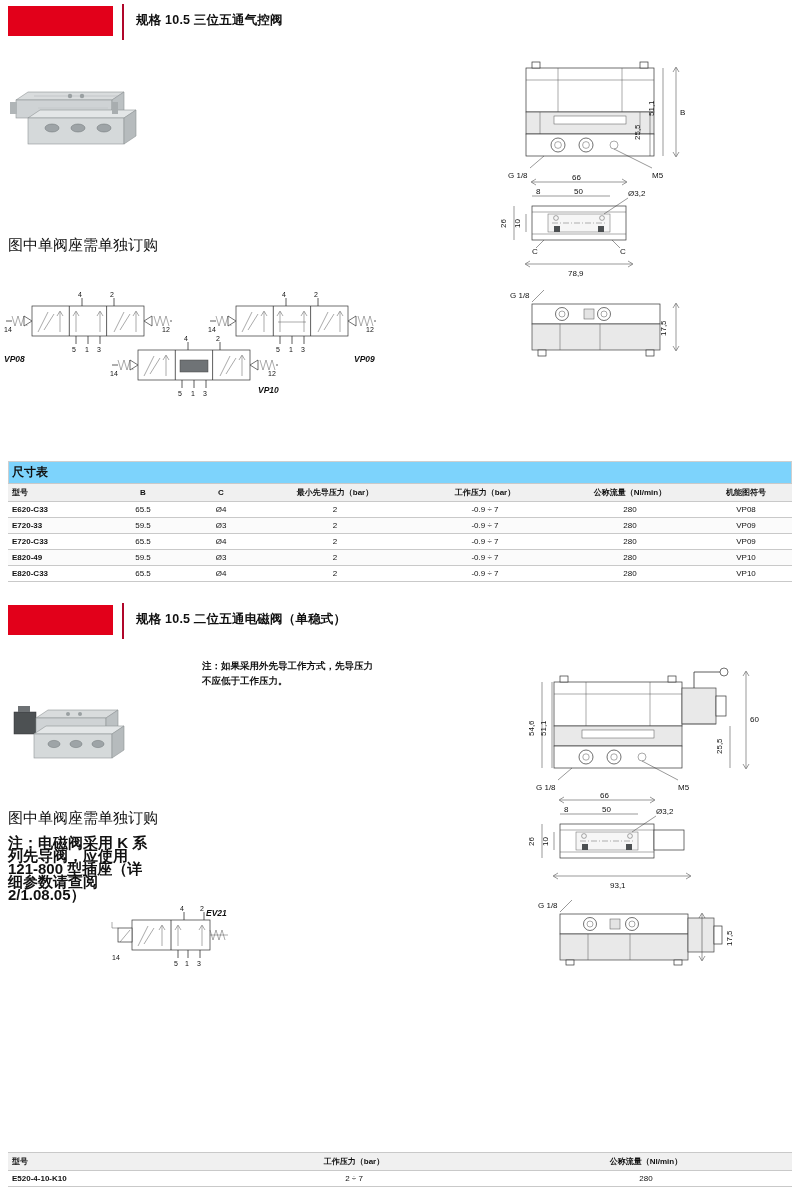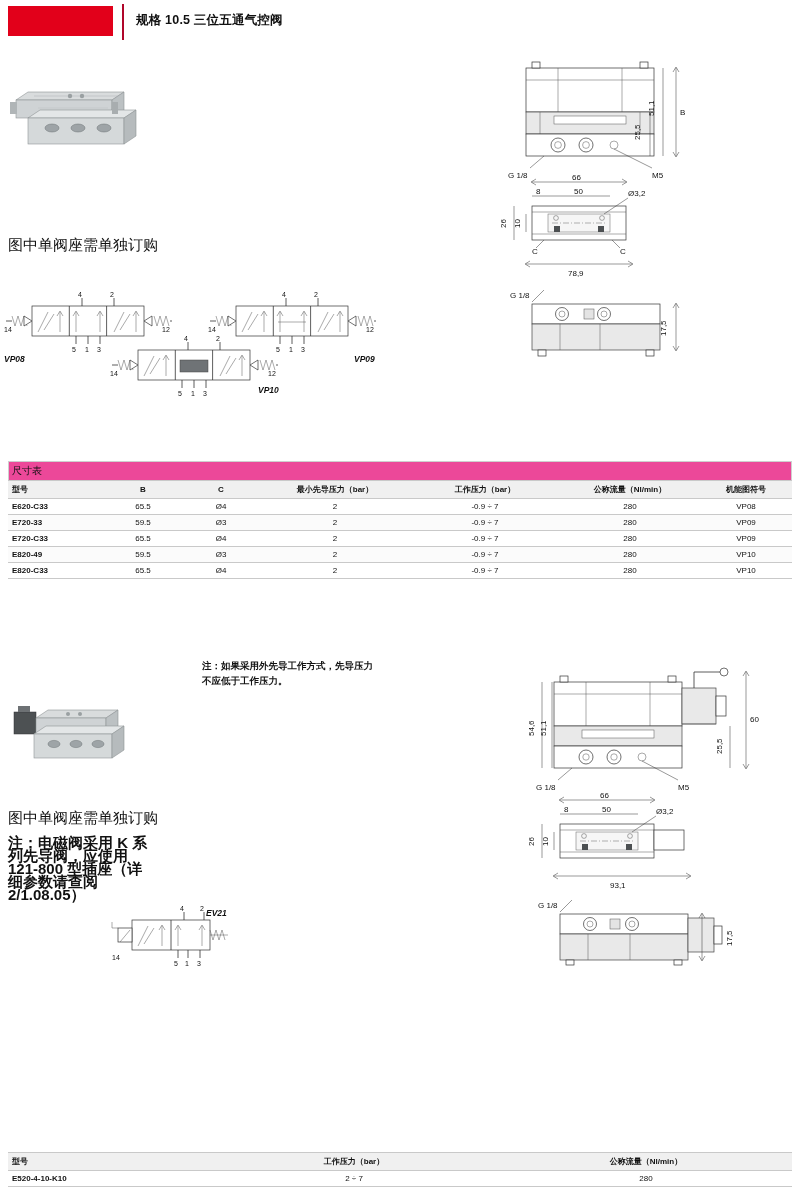--- a/index.html
+++ b/index.html
@@ -36,22 +36,22 @@
 
   
   .photo { position:absolute; }
   .photo svg { display:block; }
 
   
   table.dim {
     position:absolute; border-collapse:collapse; font-size:8px;
   }
   table.dim caption {
-    caption-side:top; text-align:left; font-size:10px; font-weight:normal;
-    padding:2px 3px; background:#ec4899; border:1px solid #cfcfcf; border-bottom:none;
+    caption-side:top; text-align:left; font-size:12px; font-weight:bold;
+    padding:2px 3px; background:#7dd3fc; border:1px solid #cfcfcf; border-bottom:none;
   }
   table.dim th, table.dim td {
     border-top:1px solid #c9c9c9;
     border-bottom:1px solid #c9c9c9;
     padding:3px 4px;
     text-align:center;
     white-space:nowrap;
   }
   table.dim th { background:#f3f3f3; font-weight:bold; }
   table.dim td.first, table.dim th.first { text-align:left; font-weight:bold; }
@@ -383,20 +383,25 @@
         <td>65.5</td>
         <td>Ø4</td>
         <td>2</td>
         <td>-0.9 ÷ 7</td>
         <td>280</td>
         <td>VP10</td>
       </tr>
     </tbody>
   </table>
 
+  <div class="sec-head" style="top:603px;">
+    <div class="redbar"></div>
+    <div class="vrule"></div>
+    <div class="title">规格 10.5 二位五通电磁阀（单稳式）</div>
+  </div>
 
   <div class="txt b" style="left:202px; top:658px; width:180px; font-size:9.5px; line-height:15px;">注：如果采用外先导工作方式，先导压力不应低于工作压力。</div>
 
   <div class="photo" style="left:8px; top:700px;">
     <svg width="130" height="80" viewBox="0 0 130 80">
 
       <rect x="6" y="12" width="22" height="22" fill="#4d5153" stroke="#303334" stroke-width=".5"></rect>
       <rect x="10" y="6" width="12" height="6" fill="#6d7174"></rect>
 
       <path d="M28,18 L98,18 L110,10 L40,10 Z" fill="#d9dcdd" stroke="#8f9496" stroke-width=".6"></path>

